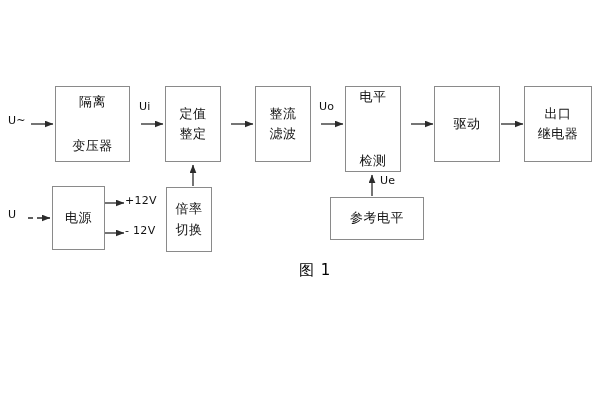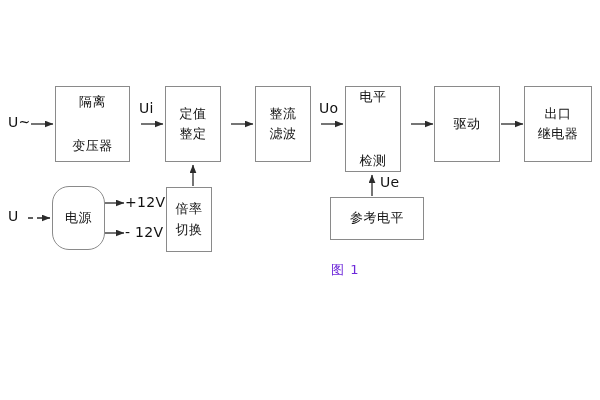--- a/index.html
+++ b/index.html
@@ -30,22 +30,22 @@
   .blk .ln{display:block;white-space:nowrap;}
 
   
   .lbl{
     position:absolute;
     font-size:13px;
     white-space:nowrap;
     color:#111;
     letter-spacing:.3px;
   }
-  .lbl-lat{font-size:14px;}
-  .caption{position:absolute;font-size:13px;color:#6d28d9;letter-spacing:1px;margin-left:32px;}
+  .lbl-lat{font-size:11px;}
+  .caption{position:absolute;font-size:15px;color:#000000;letter-spacing:1px;}
 
   
   #wires{position:absolute;left:0;top:0;width:600px;height:400px;pointer-events:none;}
 </style>
 </head>
 <body>
 
 <div id="diagram">
 
   <svg id="wires" viewBox="0 0 600 400">
@@ -111,21 +111,21 @@
     <span class="ln">驱动</span>
   </div>
 
   <div class="blk" style="left:524px;top:86px;width:68px;height:76px;">
     <span class="ln">出口</span>
     <span class="ln">继电器</span>
   </div>
 
   <div class="lbl lbl-lat" style="left:8px;top:208px;">U</div>
 
-  <div class="blk" style="left:52px;top:186px;width:53px;height:64px;border-radius:17px;">
+  <div class="blk" style="left:52px;top:186px;width:53px;height:64px;">
     <span class="ln">电源</span>
   </div>
 
   <div class="lbl lbl-lat" style="left:125px;top:194px;">+12V</div>
 
   <div class="lbl lbl-lat" style="left:125px;top:224px;">- 12V</div>
 
   <div class="blk" style="left:166px;top:187px;width:46px;height:65px;">
     <span class="ln">倍率</span>
     <span class="ln">切换</span>

